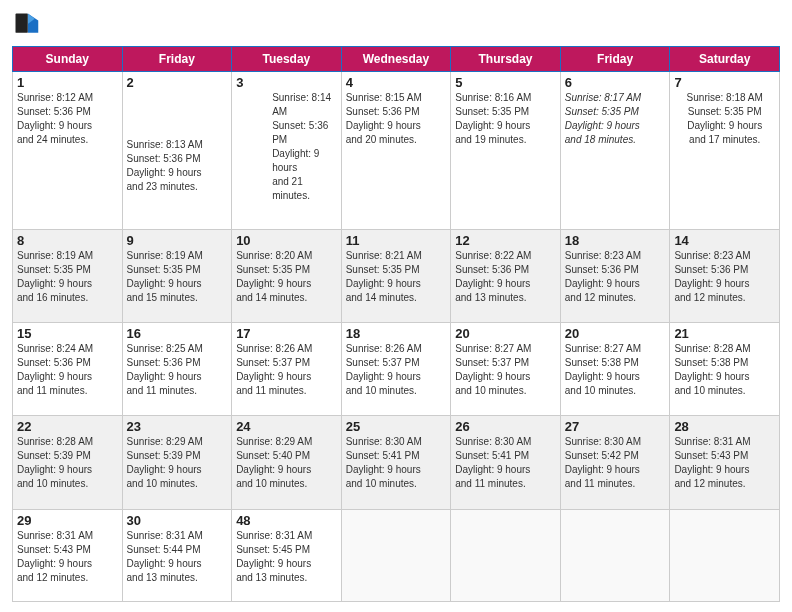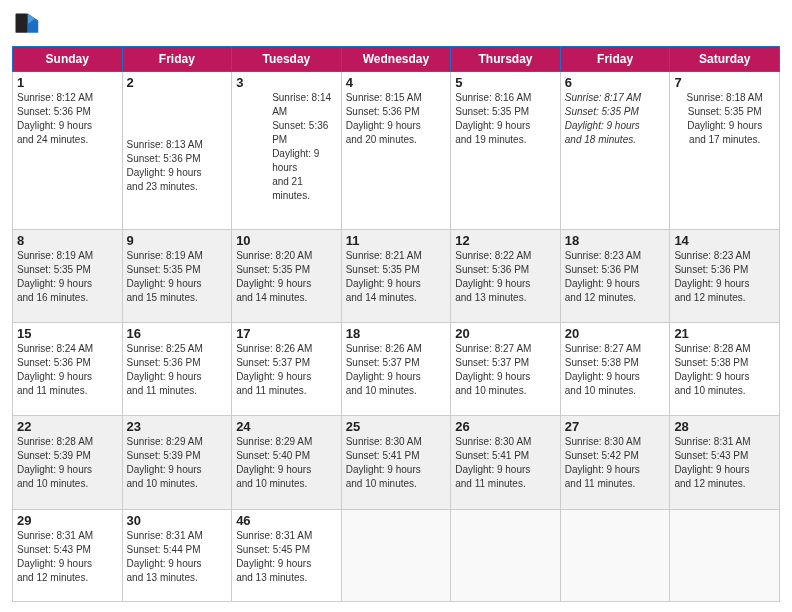--- a/index.html
+++ b/index.html
@@ -352,21 +352,21 @@
 and 12 minutes.</div>
           </td>
           <td>
             <span class="day-num">30</span>
             <div class="day-info" style="white-space: pre-line;">Sunrise: 8:31 AM
 Sunset: 5:44 PM
 Daylight: 9 hours
 and 13 minutes.</div>
           </td>
           <td>
-            <span class="day-num">46</span>
+            <span class="day-num">48</span>
             <div class="day-info" style="white-space: pre-line;">Sunrise: 8:31 AM
 Sunset: 5:45 PM
 Daylight: 9 hours
 and 13 minutes.</div>
           </td>
           <td class="empty"></td>
           <td class="empty"></td>
           <td class="empty"></td>
           <td class="empty"></td>
         </tr>

